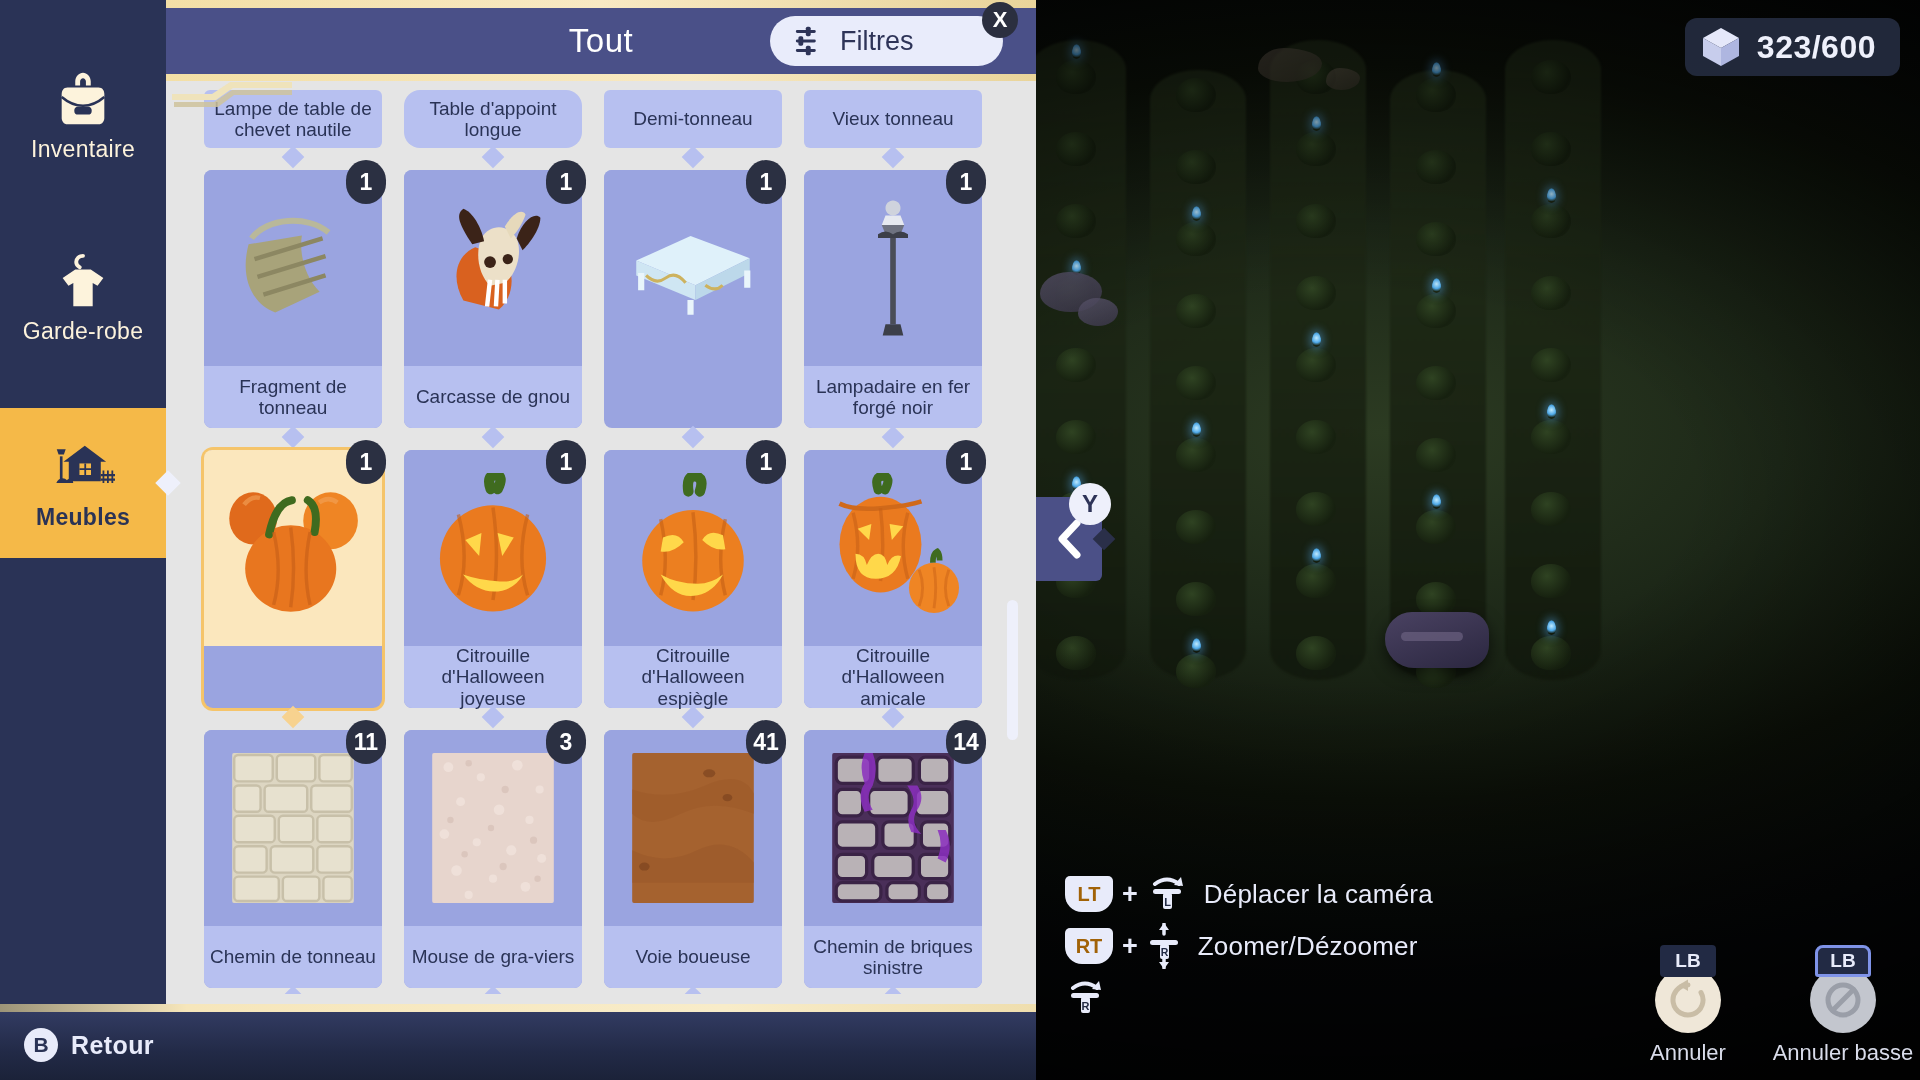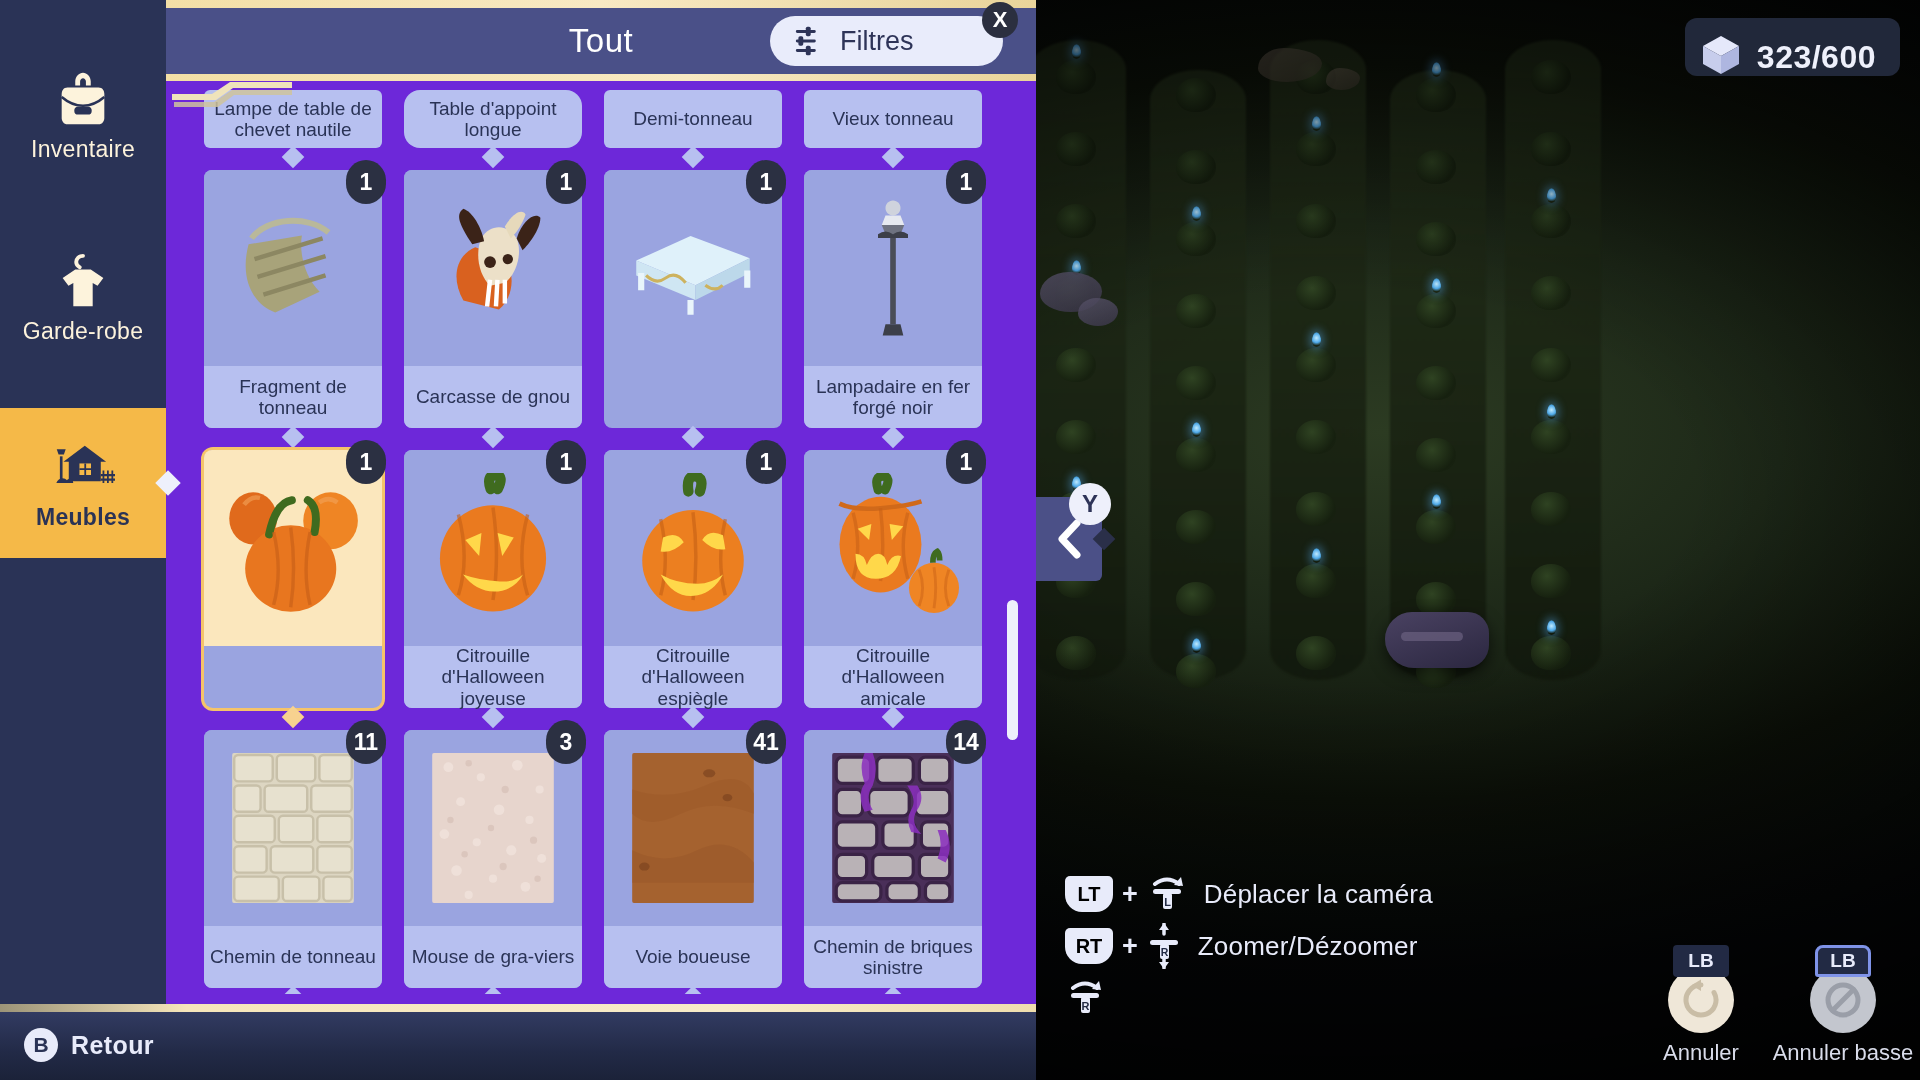--- a/index.html
+++ b/index.html
@@ -74,21 +74,21 @@
   .sb-item.active .sb-label { color: #2a3356; font-weight: 600; }
   .sb-ico { width: 64px; height: 62px; display: block; }
   .sb-diamond {
     position: absolute; right: -11px; top: 50%; transform: translateY(-50%) rotate(45deg);
     width: 18px; height: 18px; background: #eef0fb;
   }
 
   
   .panel {
     position: absolute; left: 166px; top: 0; width: 870px; height: 1010px;
-    background: #6d28d9;
+    background: #e5e5e5;
     z-index: 5;
   }
   .panel-header {
     position: absolute; left: 0; top: 8px; width: 870px; height: 66px;
     background: #4a5088;
     display: flex; align-items: center; justify-content: center;
   }
   .panel-title {
     color: #ffffff; font-size: 33px; letter-spacing: .5px;
   }
@@ -214,38 +214,38 @@
   }
   .tab-diamond {
     position: absolute; right: -10px; top: 50%; transform: translateY(-50%) rotate(45deg);
     width: 16px; height: 16px; background: #2a2f49;
   }
 
   
   .counter {
     position: absolute; right: 20px; top: 18px; height: 58px; padding: 0 24px 0 16px;
     background: rgba(38,45,66,.88); border-radius: 12px;
-    display: flex; align-items: flex-end; gap: 16px; z-index: 7;
+    display: flex; align-items: center; gap: 16px; z-index: 7;
   }
   .counter-text { color: #eef0fb; font-size: 32px; font-weight: 600; letter-spacing: .5px; }
 
   
   .hints { position: absolute; left: 1065px; top: 868px; z-index: 7; }
   .hint-row { display: flex; align-items: center; gap: 9px; height: 52px; }
   .hint-text { color: #e8ebfa; font-size: 26px; margin-left: 8px; letter-spacing: .2px; }
   .trig {
     min-width: 48px; height: 36px; padding: 0 7px;
     background: #e8ebfa; border-radius: 5px 5px 17px 17px;
-    color: #000000; font-size: 20px; font-weight: 700;
+    color: #a16207; font-size: 20px; font-weight: 700;
     display: flex; align-items: center; justify-content: center;
   }
   .plus { color: #e8ebfa; font-size: 27px; font-weight: 700; }
 
   
-  .actions { position: absolute; right: 18px; bottom: 14px; display: flex; gap: 24px; z-index: 7; }
+  .actions { position: absolute; right: 18px; bottom: 14px; display: flex; gap: 37px; z-index: 7; }
   .action { width: 118px; display: flex; flex-direction: column; align-items: center; }
   .action-circle {
     position: relative; width: 66px; height: 66px; border-radius: 50%;
     display: flex; align-items: center; justify-content: center;
   }
   .action-circle.cream { background: #efe7d8; }
   .action-circle.grey  { background: #c3c6ce; }
   .lb-tag {
     position: absolute; left: 50%; top: -22px; transform: translateX(-50%);
     min-width: 56px; height: 32px; padding: 0 8px;

